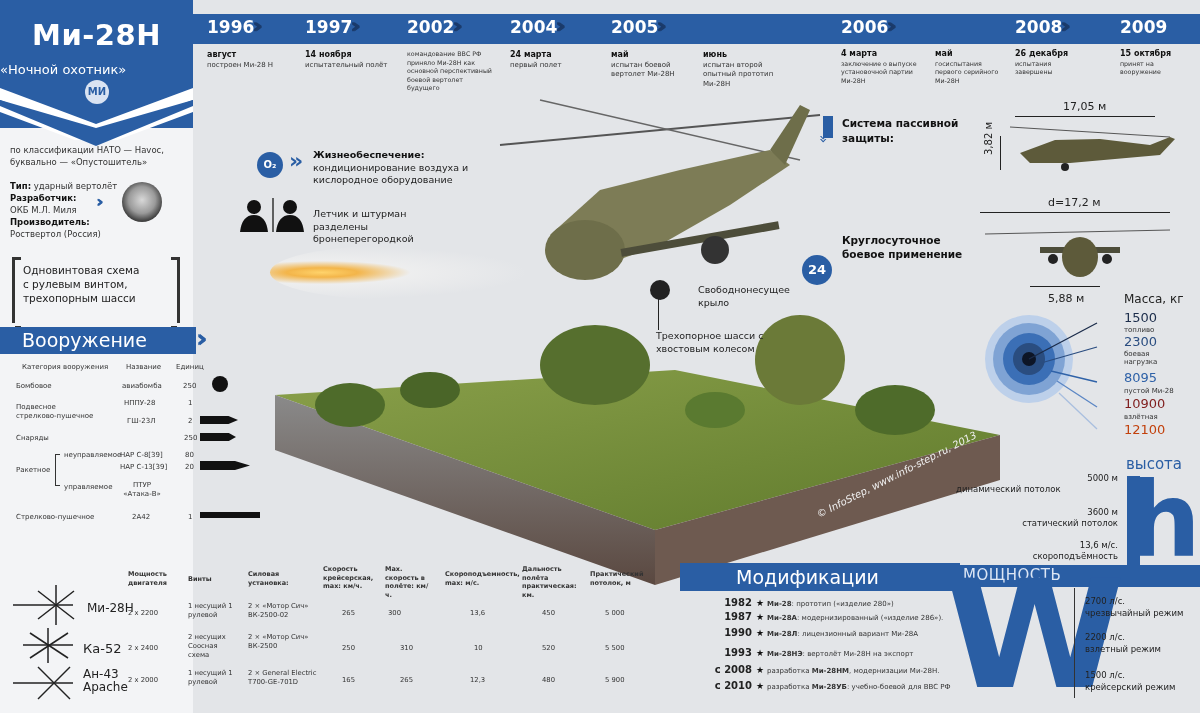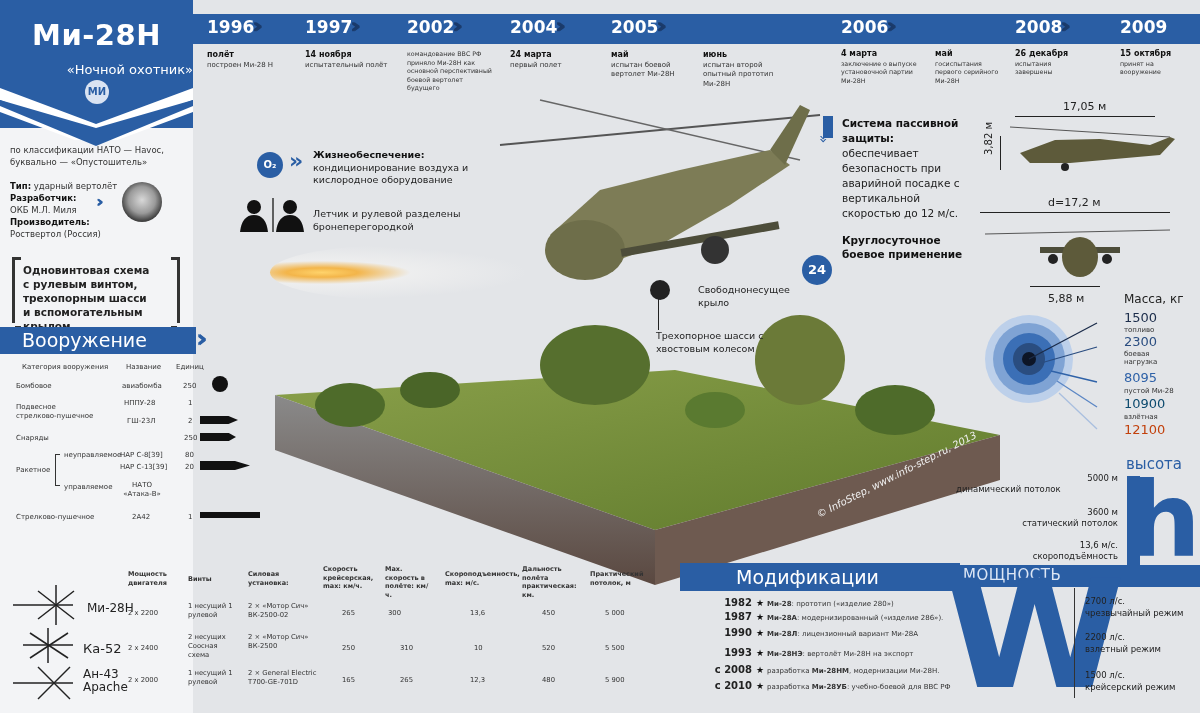--- a/index.html
+++ b/index.html
@@ -3,29 +3,29 @@
 <meta charset="utf-8">
 <style>
 *{box-sizing:border-box;margin:0;padding:0}
 html,body{width:1200px;height:713px;overflow:hidden}
 body{font-family:"DejaVu Sans","Liberation Sans",sans-serif;background:#e3e5e8;color:#222;position:relative}
 .abs{position:absolute}
 
 #leftpanel{left:0;top:0;width:193px;height:713px;background:#f3f4f6}
 #titleblock{left:0;top:0;width:193px;height:128px;background:#2a5ea4}
 #titleblock .t1{position:absolute;left:0;width:193px;top:18px;text-align:center;color:#fff;font-size:29px;font-weight:bold;letter-spacing:0.5px}
-#titleblock .t2{position:absolute;left:0;width:193px;top:62px;text-align:right;color:#fff;font-size:13px}
+#titleblock .t2{position:absolute;left:0;width:193px;top:62px;text-align:left;color:#fff;font-size:13px}
 #milogo{position:absolute;left:85px;top:80px;width:24px;height:24px;border-radius:50%;background:#d9e3f2;color:#2a5ea4;font-size:10px;font-weight:bold;text-align:center;line-height:24px}
 #chevsvg{position:absolute;left:0;top:80px}
 .nato{left:10px;top:144px;font-size:8.5px;line-height:12px;color:#333;width:185px}
 .info{left:10px;top:180px;font-size:8.5px;line-height:12px;color:#333;width:120px}
 .info b{color:#111}
 #designer{left:122px;top:182px;width:40px;height:40px;border-radius:50%;background:radial-gradient(circle at 50% 45%,#d8d8d8 0,#9a9a9a 45%,#444 70%,#222 100%)}
 .chev3{color:#2a5ea4;font-size:16px;font-weight:bold;letter-spacing:-6px}
-#bracketbox{left:12px;top:257px;width:168px;height:66px;border-left:3px solid #333;border-right:3px solid #333;padding:6px 8px;font-size:10.5px;font-weight:bold;line-height:14px;color:#222}
+#bracketbox{left:12px;top:257px;width:168px;height:66px;border-left:3px solid #333;border-right:3px solid #333;padding:6px 8px;font-size:10.5px;font-weight:normal;line-height:14px;color:#222}
 #bracketbox:before,#bracketbox:after{content:"";position:absolute;top:0;width:6px;height:100%;border-top:3px solid #333;border-bottom:3px solid #333}
 #bracketbox:before{left:0}
 #bracketbox:after{right:0}
 #armhead{left:0;top:327px;width:196px;height:27px;background:#2a5ea4;color:#fff;font-size:19px;padding-left:22px;line-height:27px}
 #armchev{left:196px;top:325px;color:#2a5ea4;font-size:24px;font-weight:bold;letter-spacing:-9px}
 
 .wt{font-size:7px;color:#333;line-height:9px}
 .wicon{background:#111}
 
 #tlbar{left:193px;top:14px;width:1007px;height:30px;background:#2a5ea4}
@@ -78,21 +78,20 @@
   <div><b>Производитель:</b></div>
   <div>Роствертол (Россия)</div>
 </div>
 <div class="abs chev3" style="left:96px;top:192px">›››</div>
 <div class="abs" id="designer"></div>
 
 <div class="abs" id="bracketbox">
   <div>Одновинтовая схема</div>
   <div>с рулевым винтом,</div>
   <div>трехопорным шасси</div>
-  <div>и вспомогательным крылом</div>
 </div>
 
 <div class="abs" id="armhead">Вооружение</div>
 <div class="abs" id="armchev">›››</div>
 
 <div class="abs wt" style="left:22px;top:363px">Категория вооружения</div>
 <div class="abs wt" style="left:126px;top:363px">Название</div>
 <div class="abs wt" style="left:176px;top:363px">Единиц</div>
 
 <div class="abs wt" style="left:16px;top:382px">Бомбовое</div>
@@ -113,21 +112,21 @@
 
 <div class="abs wt" style="left:16px;top:466px">Ракетное</div>
 <div class="abs" style="left:55px;top:454px;width:5px;height:32px;border:1px solid #333;border-right:none"></div>
 <div class="abs wt" style="left:64px;top:451px;width:50px">неуправляемое</div>
 <div class="abs wt" style="left:120px;top:451px">НАР С-8[39]</div>
 <div class="abs wt" style="left:185px;top:451px">80</div>
 <div class="abs wt" style="left:120px;top:463px">НАР С-13[39]</div>
 <div class="abs wt" style="left:185px;top:463px">20</div>
 <div class="abs wicon" style="left:200px;top:461px;width:50px;height:9px;clip-path:polygon(0 0,70% 0,100% 50%,70% 100%,0 100%)"></div>
 <div class="abs wt" style="left:64px;top:483px">управляемое</div>
-<div class="abs wt" style="left:122px;top:481px;width:40px;text-align:center">НАТО «Атака-В»</div>
+<div class="abs wt" style="left:122px;top:481px;width:40px;text-align:center">ПТУР «Атака-В»</div>
 
 <div class="abs wt" style="left:16px;top:513px">Стрелково-пушечное</div>
 <div class="abs wt" style="left:132px;top:513px">2А42</div>
 <div class="abs wt" style="left:188px;top:513px">1</div>
 <div class="abs wicon" style="left:200px;top:512px;width:60px;height:6px"></div>
 
 <div class="abs" id="tlbar"></div>
 <div class="abs" style="left:193px;top:0;width:1007px;height:14px;background:#e3e5e8"></div>
 
 <div class="year" style="left:207px">1996</div>
@@ -139,21 +138,21 @@
 <div class="year" style="left:510px">2004</div>
 <div class="ychev" style="left:555px">›››</div>
 <div class="year" style="left:611px">2005</div>
 <div class="ychev" style="left:656px">›››</div>
 <div class="year" style="left:841px">2006</div>
 <div class="ychev" style="left:886px">›››</div>
 <div class="year" style="left:1015px">2008</div>
 <div class="ychev" style="left:1060px">›››</div>
 <div class="year" style="left:1120px">2009</div>
 
-<div class="tle" style="left:207px"><b>полёт</b><span>построен Ми-28 Н</span></div>
+<div class="tle" style="left:207px"><b>август</b><span>построен Ми-28 Н</span></div>
 <div class="tle" style="left:305px"><b>14 ноября</b><span>испытательный полёт</span></div>
 <div class="tle" style="left:407px;width:85px;font-size:6.3px;line-height:8.5px"><span>командование ВВС РФ приняло Ми-28Н как основной перспективный боевой вертолет будущего</span></div>
 <div class="tle" style="left:510px"><b>24 марта</b><span>первый полет</span></div>
 <div class="tle" style="left:611px;width:75px"><b>май</b><span>испытан боевой вертолет Ми-28Н</span></div>
 <div class="tle" style="left:703px;width:75px"><b>июнь</b><span>испытан второй опытный прототип Ми-28Н</span></div>
 <div class="tle" style="left:841px;width:85px;font-size:6.3px;line-height:8.5px"><b>4 марта</b><span>заключение о выпуске установочной партии Ми-28Н</span></div>
 <div class="tle" style="left:935px;width:70px;font-size:6.3px;line-height:8.5px"><b>май</b><span>госиспытания первого серийного Ми-28Н</span></div>
 <div class="tle" style="left:1015px;width:70px;font-size:6.3px;line-height:8.5px"><b>26 декабря</b><span>испытания завершены</span></div>
 <div class="tle" style="left:1120px;width:75px;font-size:6.3px;line-height:8.5px"><b>15 октября</b><span>принят на вооружение</span></div>
 
@@ -198,26 +197,26 @@
 <div class="abs callout" style="left:313px;top:149px;width:190px">
   <b>Жизнеобеспечение:</b><br><span>кондиционирование воздуха и кислородное оборудование</span>
 </div>
 <svg class="abs" style="left:240px;top:198px" width="65" height="34">
   <circle cx="14" cy="9" r="7" fill="#111"></circle>
     <path d="M0,34 Q2,17 14,17 Q26,17 28,34 Z" fill="#111"></path>
   <line x1="33" y1="0" x2="33" y2="34" stroke="#333" stroke-width="1.5"></line>
   <circle cx="50" cy="9" r="7" fill="#111"></circle>
     <path d="M36,34 Q38,17 50,17 Q62,17 64,34 Z" fill="#111"></path>
 </svg>
-<div class="abs callout" style="left:313px;top:208px;width:150px">Летчик и рулевой разделены бронеперегородкой</div>
+<div class="abs callout" style="left:313px;top:208px;width:150px">Летчик и штурман разделены бронеперегородкой</div>
 
 <div class="abs" style="left:823px;top:116px;width:10px;height:22px;background:#2a5ea4"></div>
 <div class="abs" style="left:820px;top:135px;color:#2a5ea4;font-size:14px;line-height:8px;transform:rotate(90deg)">»</div>
 <div class="abs callout" style="left:842px;top:116px;width:120px;font-size:10.5px;line-height:15px">
-  <b>Система пассивной защиты:</b><br><span>обеспечивает безопасность при аварийной посадке с вертикальной скоростью до 12 м/с.</span>
+  <b>Система пассивной защиты:</b><br>
 </div>
 <div class="abs bluecirc" style="left:802px;top:255px;width:30px;height:30px;line-height:30px;font-size:13px">24</div>
 <div class="abs callout" style="left:842px;top:233px;width:125px;font-size:10.5px;line-height:14px">
   <b>Круглосуточное боевое применение</b><br>
 </div>
 <div class="abs callout" style="left:698px;top:284px;width:100px">Свободнонесущее крыло</div>
 <div class="abs" style="left:658px;top:295px;width:1px;height:35px;background:#222"></div>
 <div class="abs callout" style="left:656px;top:330px;width:120px">Трехопорное шасси с хвостовым колесом</div>
 
 <div class="abs dimtxt" style="left:1063px;top:100px">17,05 м</div>
@@ -253,21 +252,21 @@
   <line x1="66" y1="56" x2="112" y2="67" stroke="#2f62a8" stroke-width="1.3"></line>
   <line x1="72" y1="66" x2="112" y2="92" stroke="#5b86c4" stroke-width="1.3"></line>
   <line x1="74" y1="78" x2="112" y2="114" stroke="#a9bfdf" stroke-width="1.3"></line>
 </svg>
 <div class="abs massval" style="left:1124px;top:311px;color:#1b2c4a">1500</div>
 <div class="abs masslabel" style="left:1124px;top:326px">топливо</div>
 <div class="abs massval" style="left:1124px;top:335px;color:#2a4d80">2300</div>
 <div class="abs masslabel" style="left:1124px;top:350px;width:40px">боевая нагрузка</div>
 <div class="abs massval" style="left:1124px;top:371px;color:#2f62a8">8095</div>
 <div class="abs masslabel" style="left:1124px;top:387px">пустой Ми-28</div>
-<div class="abs massval" style="left:1124px;top:397px;color:#0c4a6e">10900</div>
+<div class="abs massval" style="left:1124px;top:397px;color:#7f1d1d">10900</div>
 <div class="abs masslabel" style="left:1124px;top:413px">взлётная</div>
 <div class="abs massval" style="left:1124px;top:423px;color:#c2410c">12100</div>
 
 <div class="abs" style="left:1126px;top:455px;color:#2a5ea4;font-size:15px">высота</div>
 <div class="abs" style="left:1127px;top:470px;color:#2a5ea4;font-size:104px;line-height:100px;font-weight:bold">h</div>
 <div class="abs" style="left:1127px;top:476px;width:13px;height:92px;background:#2a5ea4"></div>
 <div class="abs ptick" style="left:1082px;top:473px;text-align:right;width:36px">5000 м</div>
 <div class="abs ptick" style="left:956px;top:484px;width:118px">динамический потолок</div>
 <div class="abs ptick" style="left:1082px;top:507px;text-align:right;width:36px">3600 м</div>
 <div class="abs ptick" style="left:1000px;top:518px;text-align:right;width:118px">статический потолок</div>

